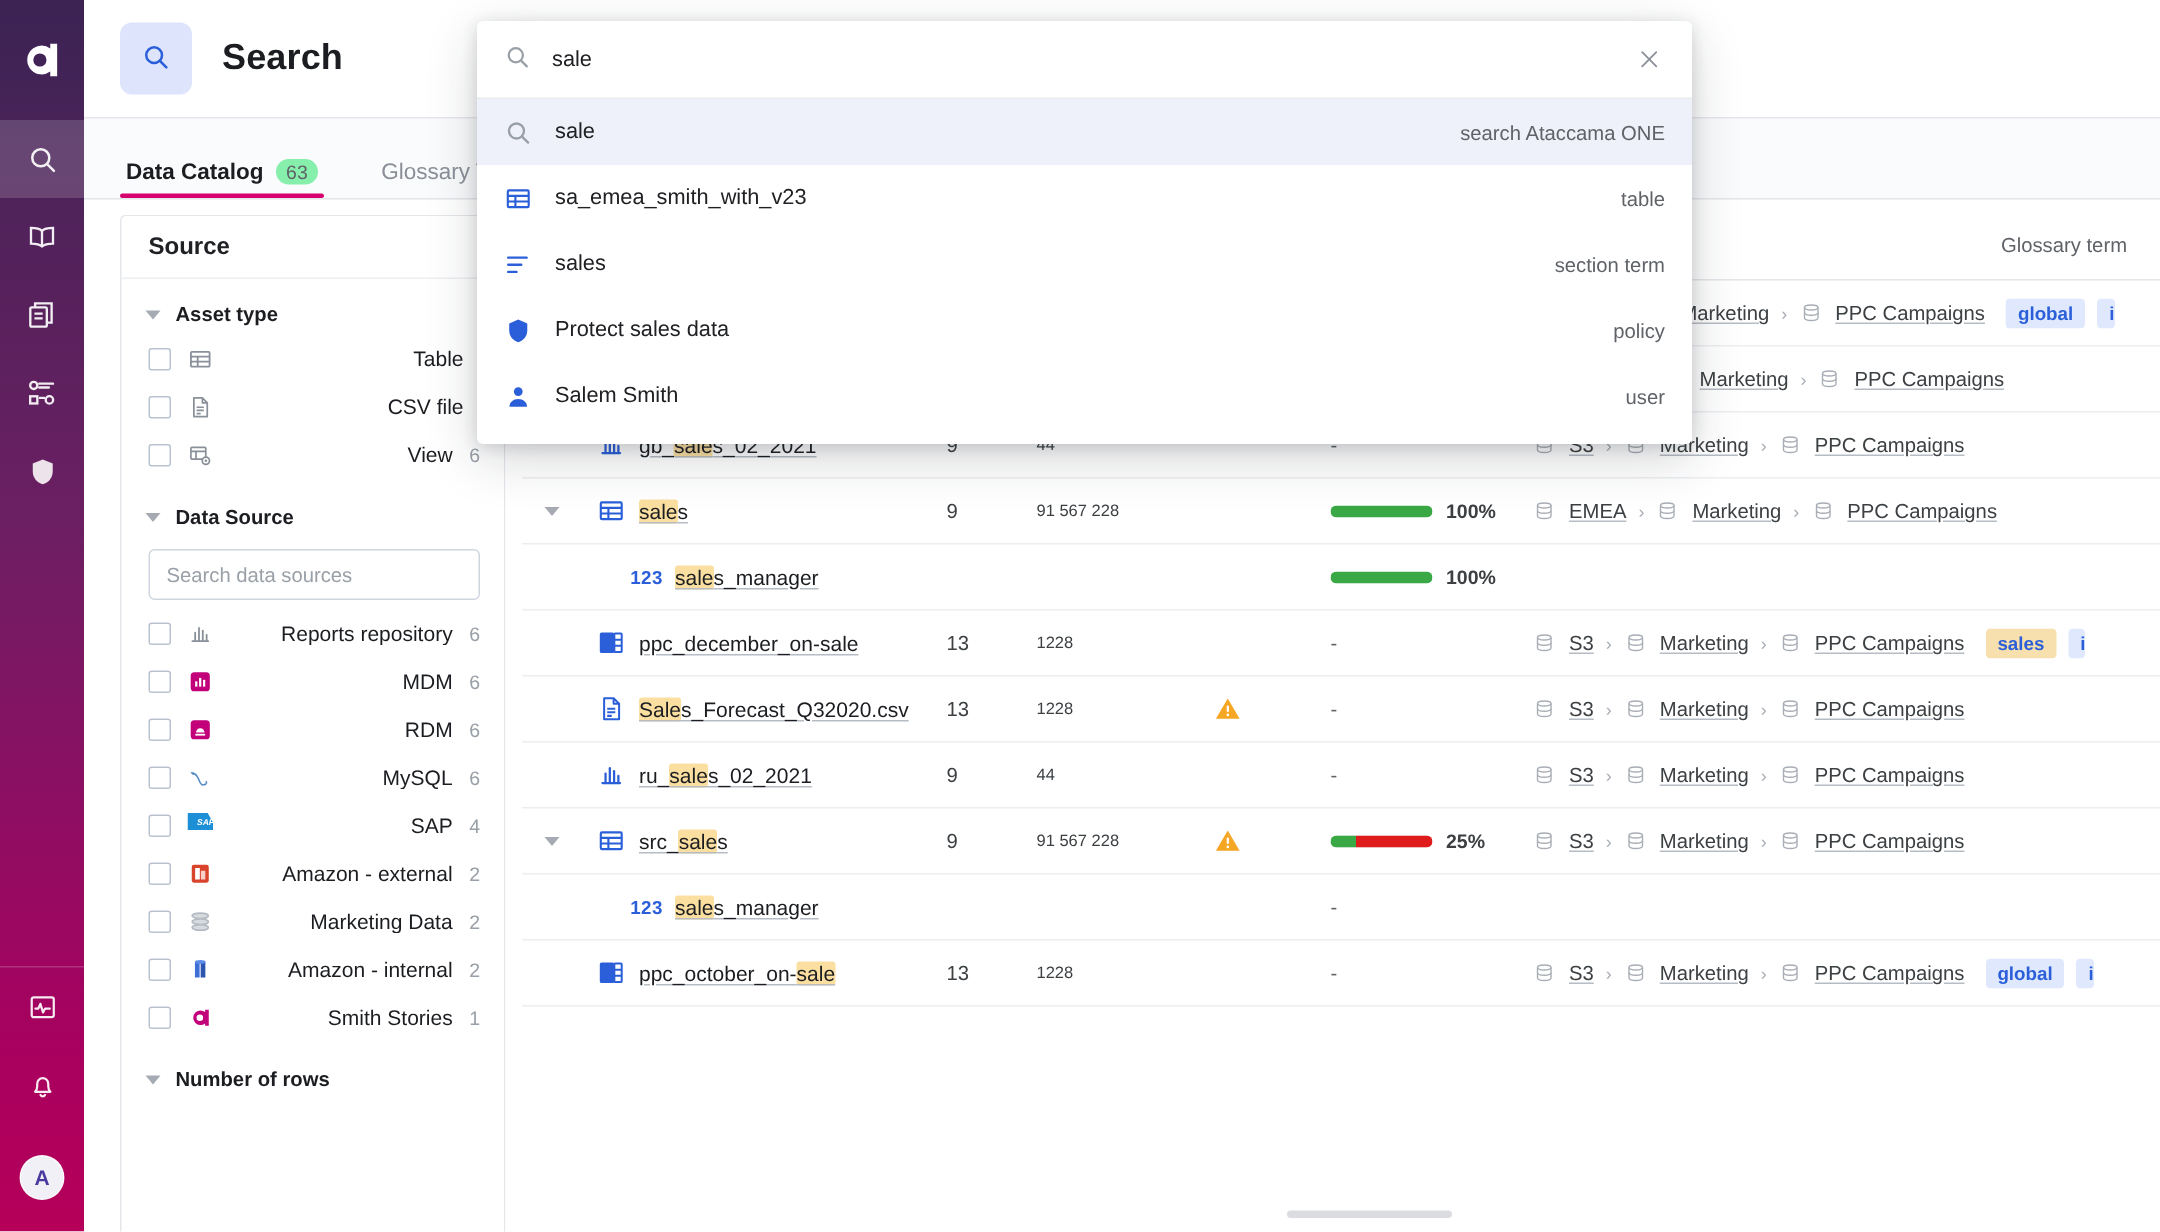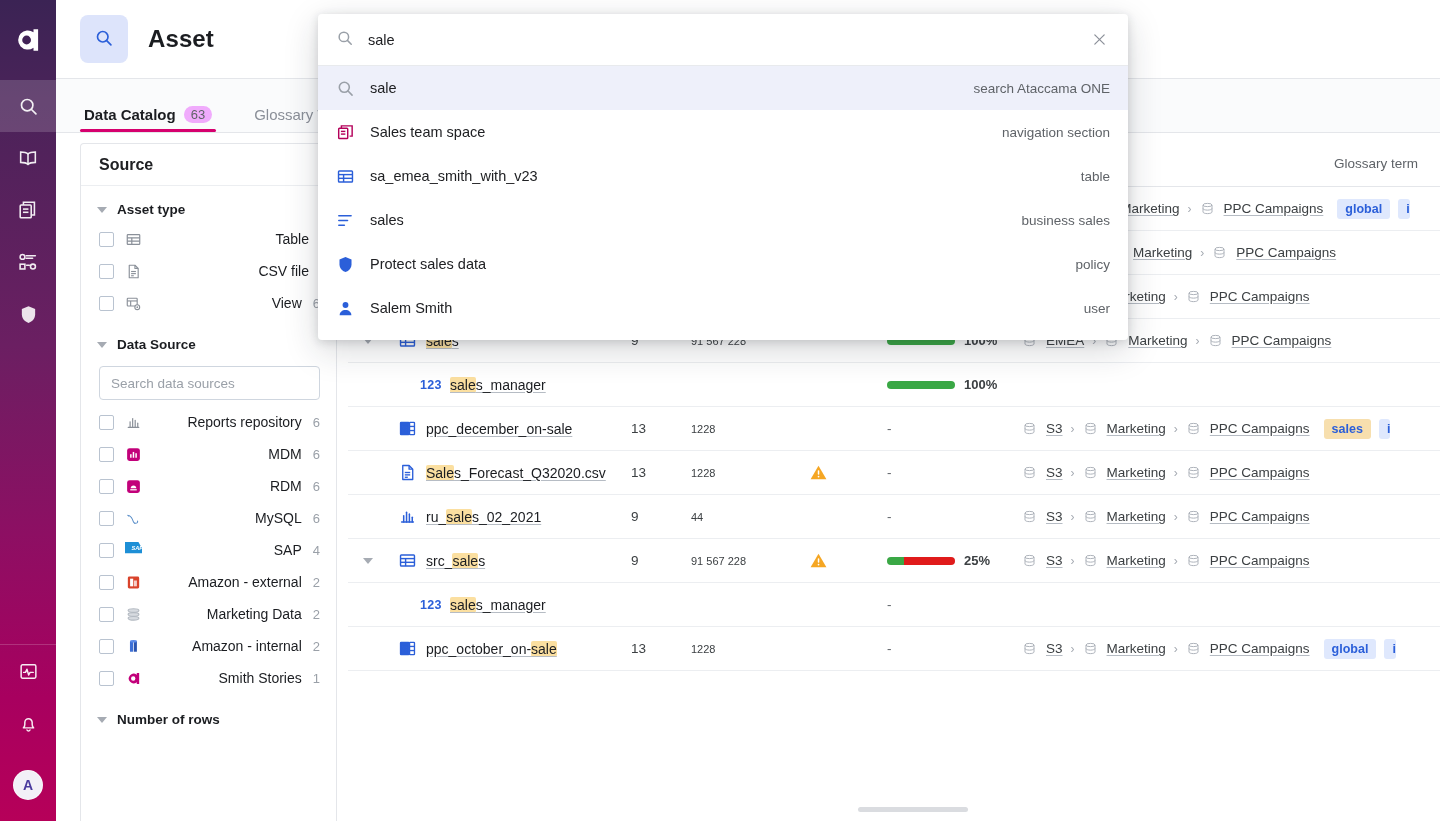--- a/index.html
+++ b/index.html
@@ -65,21 +65,21 @@
   }
   .tab.active { color:#1b1d21; font-weight:700; }
   .tab.active:after {
     content:""; position:absolute; left:0; right:0; bottom:0;
     height:3px; background:#d6006e; border-radius:2px;
   }
   .tab .cnt {
     font-size:13px; color:#6f757e; font-weight:400;
     background:#eceef1; border-radius:9px; padding:1px 7px;
   }
-  .tab.active .cnt { background:#f0abfc; color:#5f6368; }
+  .tab.active .cnt { background:#86efac; color:#5f6368; }
 
   
   #filters {
     position:absolute; left:80px; top:143px; width:257px; height:690px;
     background:#fff; border:1px solid #e4e6ea; border-bottom:none;
     border-radius:4px 4px 0 0; z-index:3; overflow:hidden;
   }
   .filters-head {
     height:42px; display:flex; align-items:center; padding:0 18px;
     font-weight:700; font-size:16px; border-bottom:1px solid #eceef1;
@@ -268,21 +268,21 @@
 
 <div id="header">
   <div class="hdr-icon-btn">
     <span>
       <svg width="20" height="20" viewBox="0 0 24 24" fill="none" stroke="#2b5fd9" stroke-width="2">
         <circle cx="10.5" cy="10.5" r="6.3"></circle>
           <line x1="15.2" y1="15.2" x2="20.3" y2="20.3" stroke-linecap="round"></line>
       </svg>
     </span>
   </div>
-  <div class="hdr-title">Asset</div>
+  <div class="hdr-title">Search</div>
 </div>
 
 <div id="tabsbar">
   <div class="tab active">
     <span>Data Catalog</span>
     <span class="cnt">63</span>
   </div>
   <div class="tab">
     <span>Glossary Terms</span>
   </div>
@@ -1000,52 +1000,40 @@
           <svg width="19" height="19" viewBox="0 0 24 24" fill="none" stroke="#9aa0a8" stroke-width="2">
             <circle cx="10.5" cy="10.5" r="6.3"></circle>
             <line x1="15.2" y1="15.2" x2="20.3" y2="20.3" stroke-linecap="round"></line>
           </svg>
         </span>
         <span class="lbl">sale</span>
         <span class="kind">search Ataccama ONE</span>
       </div>
       <div class="sd-row">
         <span style="display: inline-flex; width: 20px; align-items: center;">
-          <svg width="19" height="19" viewBox="0 0 24 24" fill="none" stroke="#b4005a" stroke-width="1.8">
-            <rect x="3.4" y="6.6" width="11.4" height="13" rx="1"></rect>
-            <path d="M6.8 6.6V3.6h13.6v13h-3.2"></path>
-            <line x1="6.2" y1="10.6" x2="11.8" y2="10.6"></line>
-            <line x1="6.2" y1="14" x2="11.8" y2="14"></line>
-          </svg>
-        </span>
-        <span class="lbl">Sales team space</span>
-        <span class="kind">navigation section</span>
-      </div>
-      <div class="sd-row">
-        <span style="display: inline-flex; width: 20px; align-items: center;">
           <svg width="19" height="19" viewBox="0 0 24 24" fill="none" stroke="#2b5fd9" stroke-width="1.8">
             <rect x="3.2" y="5" width="17.6" height="14" rx="1"></rect>
             <line x1="3.2" y1="9.6" x2="20.8" y2="9.6"></line>
             <line x1="3.2" y1="14.3" x2="20.8" y2="14.3"></line>
             <line x1="9.6" y1="9.6" x2="9.6" y2="19"></line>
           </svg>
         </span>
         <span class="lbl">sa_emea_smith_with_v23</span>
         <span class="kind">table</span>
       </div>
       <div class="sd-row">
         <span style="display: inline-flex; width: 20px; align-items: center;">
           <svg width="19" height="19" viewBox="0 0 24 24" stroke="#2b5fd9" stroke-width="2.1" stroke-linecap="round">
             <line x1="3.6" y1="6" x2="19" y2="6"></line>
             <line x1="3.6" y1="12" x2="14.5" y2="12"></line>
             <line x1="3.6" y1="18" x2="10.5" y2="18"></line>
           </svg>
         </span>
         <span class="lbl">sales</span>
-        <span class="kind">business sales</span>
+        <span class="kind">section term</span>
       </div>
       <div class="sd-row">
         <span style="display: inline-flex; width: 20px; align-items: center;">
           <svg width="19" height="19" viewBox="0 0 24 24" fill="#2b5fd9">
             <path d="M12 2.6 4.4 5.8v6c0 4.7 3.2 8.6 7.6 9.8 4.4-1.2 7.6-5.1 7.6-9.8v-6L12 2.6z"></path>
           </svg>
         </span>
         <span class="lbl">Protect sales data</span>
         <span class="kind">policy</span>
       </div>

